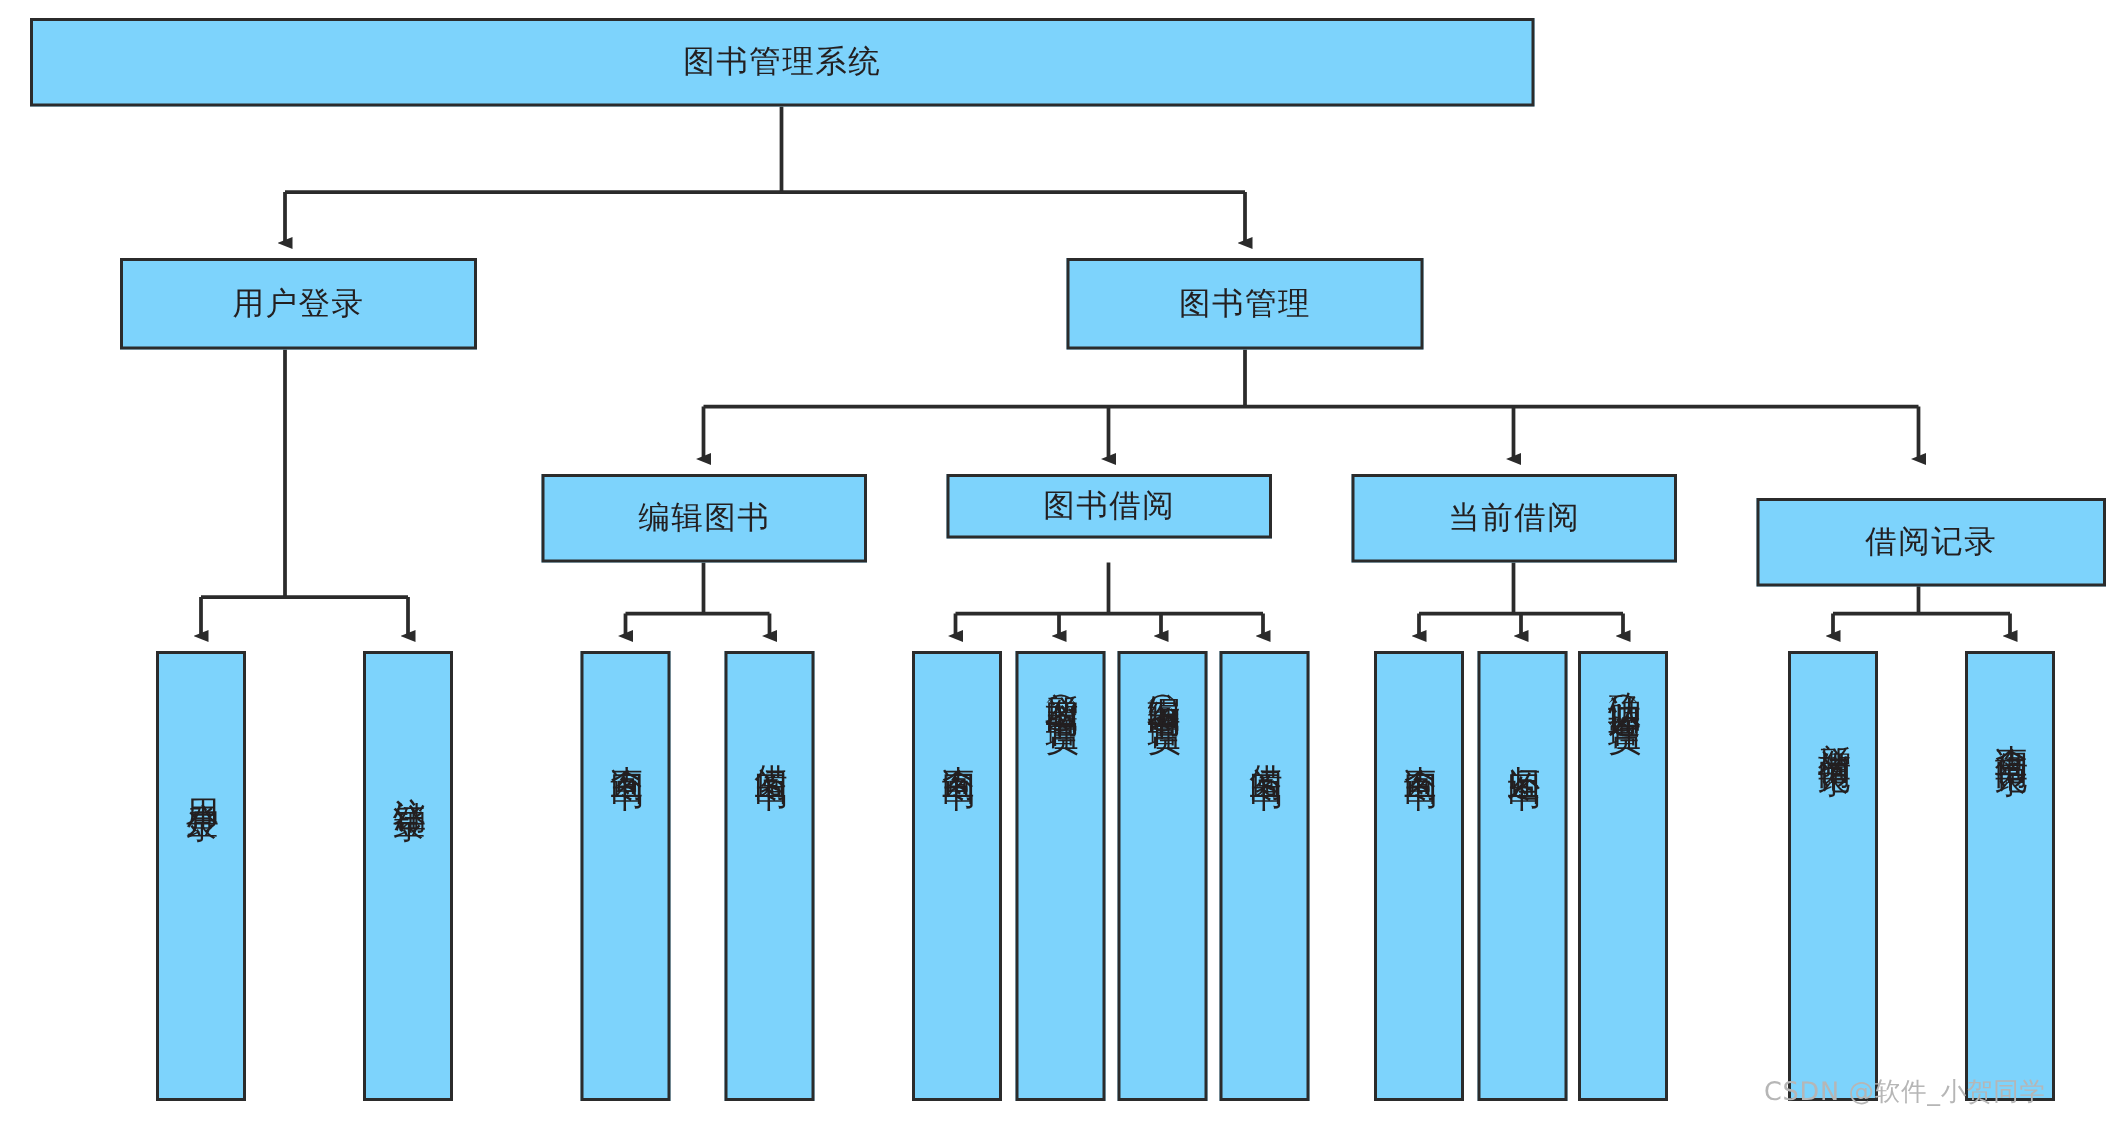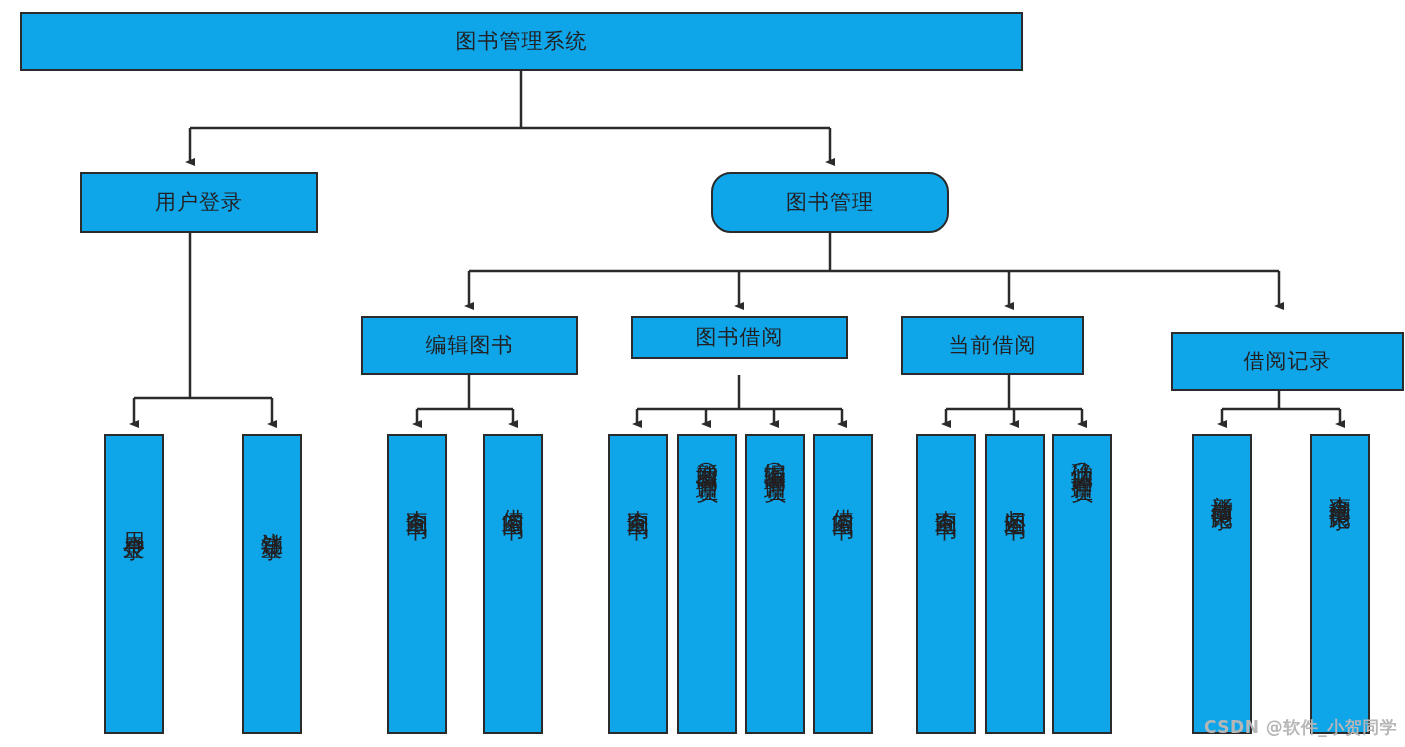--- a/index.html
+++ b/index.html
@@ -23,21 +23,21 @@
     position: absolute;
     left: 0;
     top: 0;
     width: 1405px;
     height: 747px;
     pointer-events: none;
   }
   .node {
     position: absolute;
     box-sizing: border-box;
-    background: #0ea5e9;
+    background: #7dd3fc;
     border: 2.5px solid #2b2b2b;
     display: flex;
     align-items: center;
     justify-content: center;
     z-index: 3;
   }
   .node .label {
     font-size: 21px;
     line-height: 1.15;
     letter-spacing: 1px;
@@ -129,33 +129,33 @@
   </svg>
 
   <div class="node" style="left:20px; top:12px; width:1003px; height:59px;">
     <span class="label">图书管理系统</span>
   </div>
 
   <div class="node" style="left:80px; top:172px; width:238px; height:61px;">
     <span class="label">用户登录</span>
   </div>
 
-  <div class="node" style="left:711px; top:172px; width:238px; height:61px;border-radius:20px;">
+  <div class="node" style="left:711px; top:172px; width:238px; height:61px;">
     <span class="label">图书管理</span>
   </div>
 
   <div class="node" style="left:361px; top:316px; width:217px; height:59px;">
     <span class="label">编辑图书</span>
   </div>
 
   <div class="node" style="left:631px; top:316px; width:217px; height:43px;">
     <span class="label">图书借阅</span>
   </div>
 
-  <div class="node" style="left:901px; top:316px; width:183px; height:59px;">
+  <div class="node" style="left:901px; top:316px; width:217px; height:59px;">
     <span class="label">当前借阅</span>
   </div>
 
   <div class="node" style="left:1171px; top:332px; width:233px; height:59px;">
     <span class="label">借阅记录</span>
   </div>
 
   <div class="node leaf mid" style="left:104px; top:434px; width:60px; height:300px;">
     <span class="label">用户登录</span>
   </div>
@@ -201,15 +201,15 @@
   </div>
 
   <div class="node leaf mid3" style="left:1192px; top:434px; width:60px; height:300px;">
     <span class="label">新增借阅记录</span>
   </div>
 
   <div class="node leaf mid3" style="left:1310px; top:434px; width:60px; height:300px;">
     <span class="label">查询借阅记录</span>
   </div>
 
-  <div class="watermark" style="left:1204px; top:716px;font-weight:bold;">CSDN @软件_小贺同学</div>
+  <div class="watermark" style="left:1176px; top:716px;">CSDN @软件_小贺同学</div>
 
 </div>
 
 </body></html>

